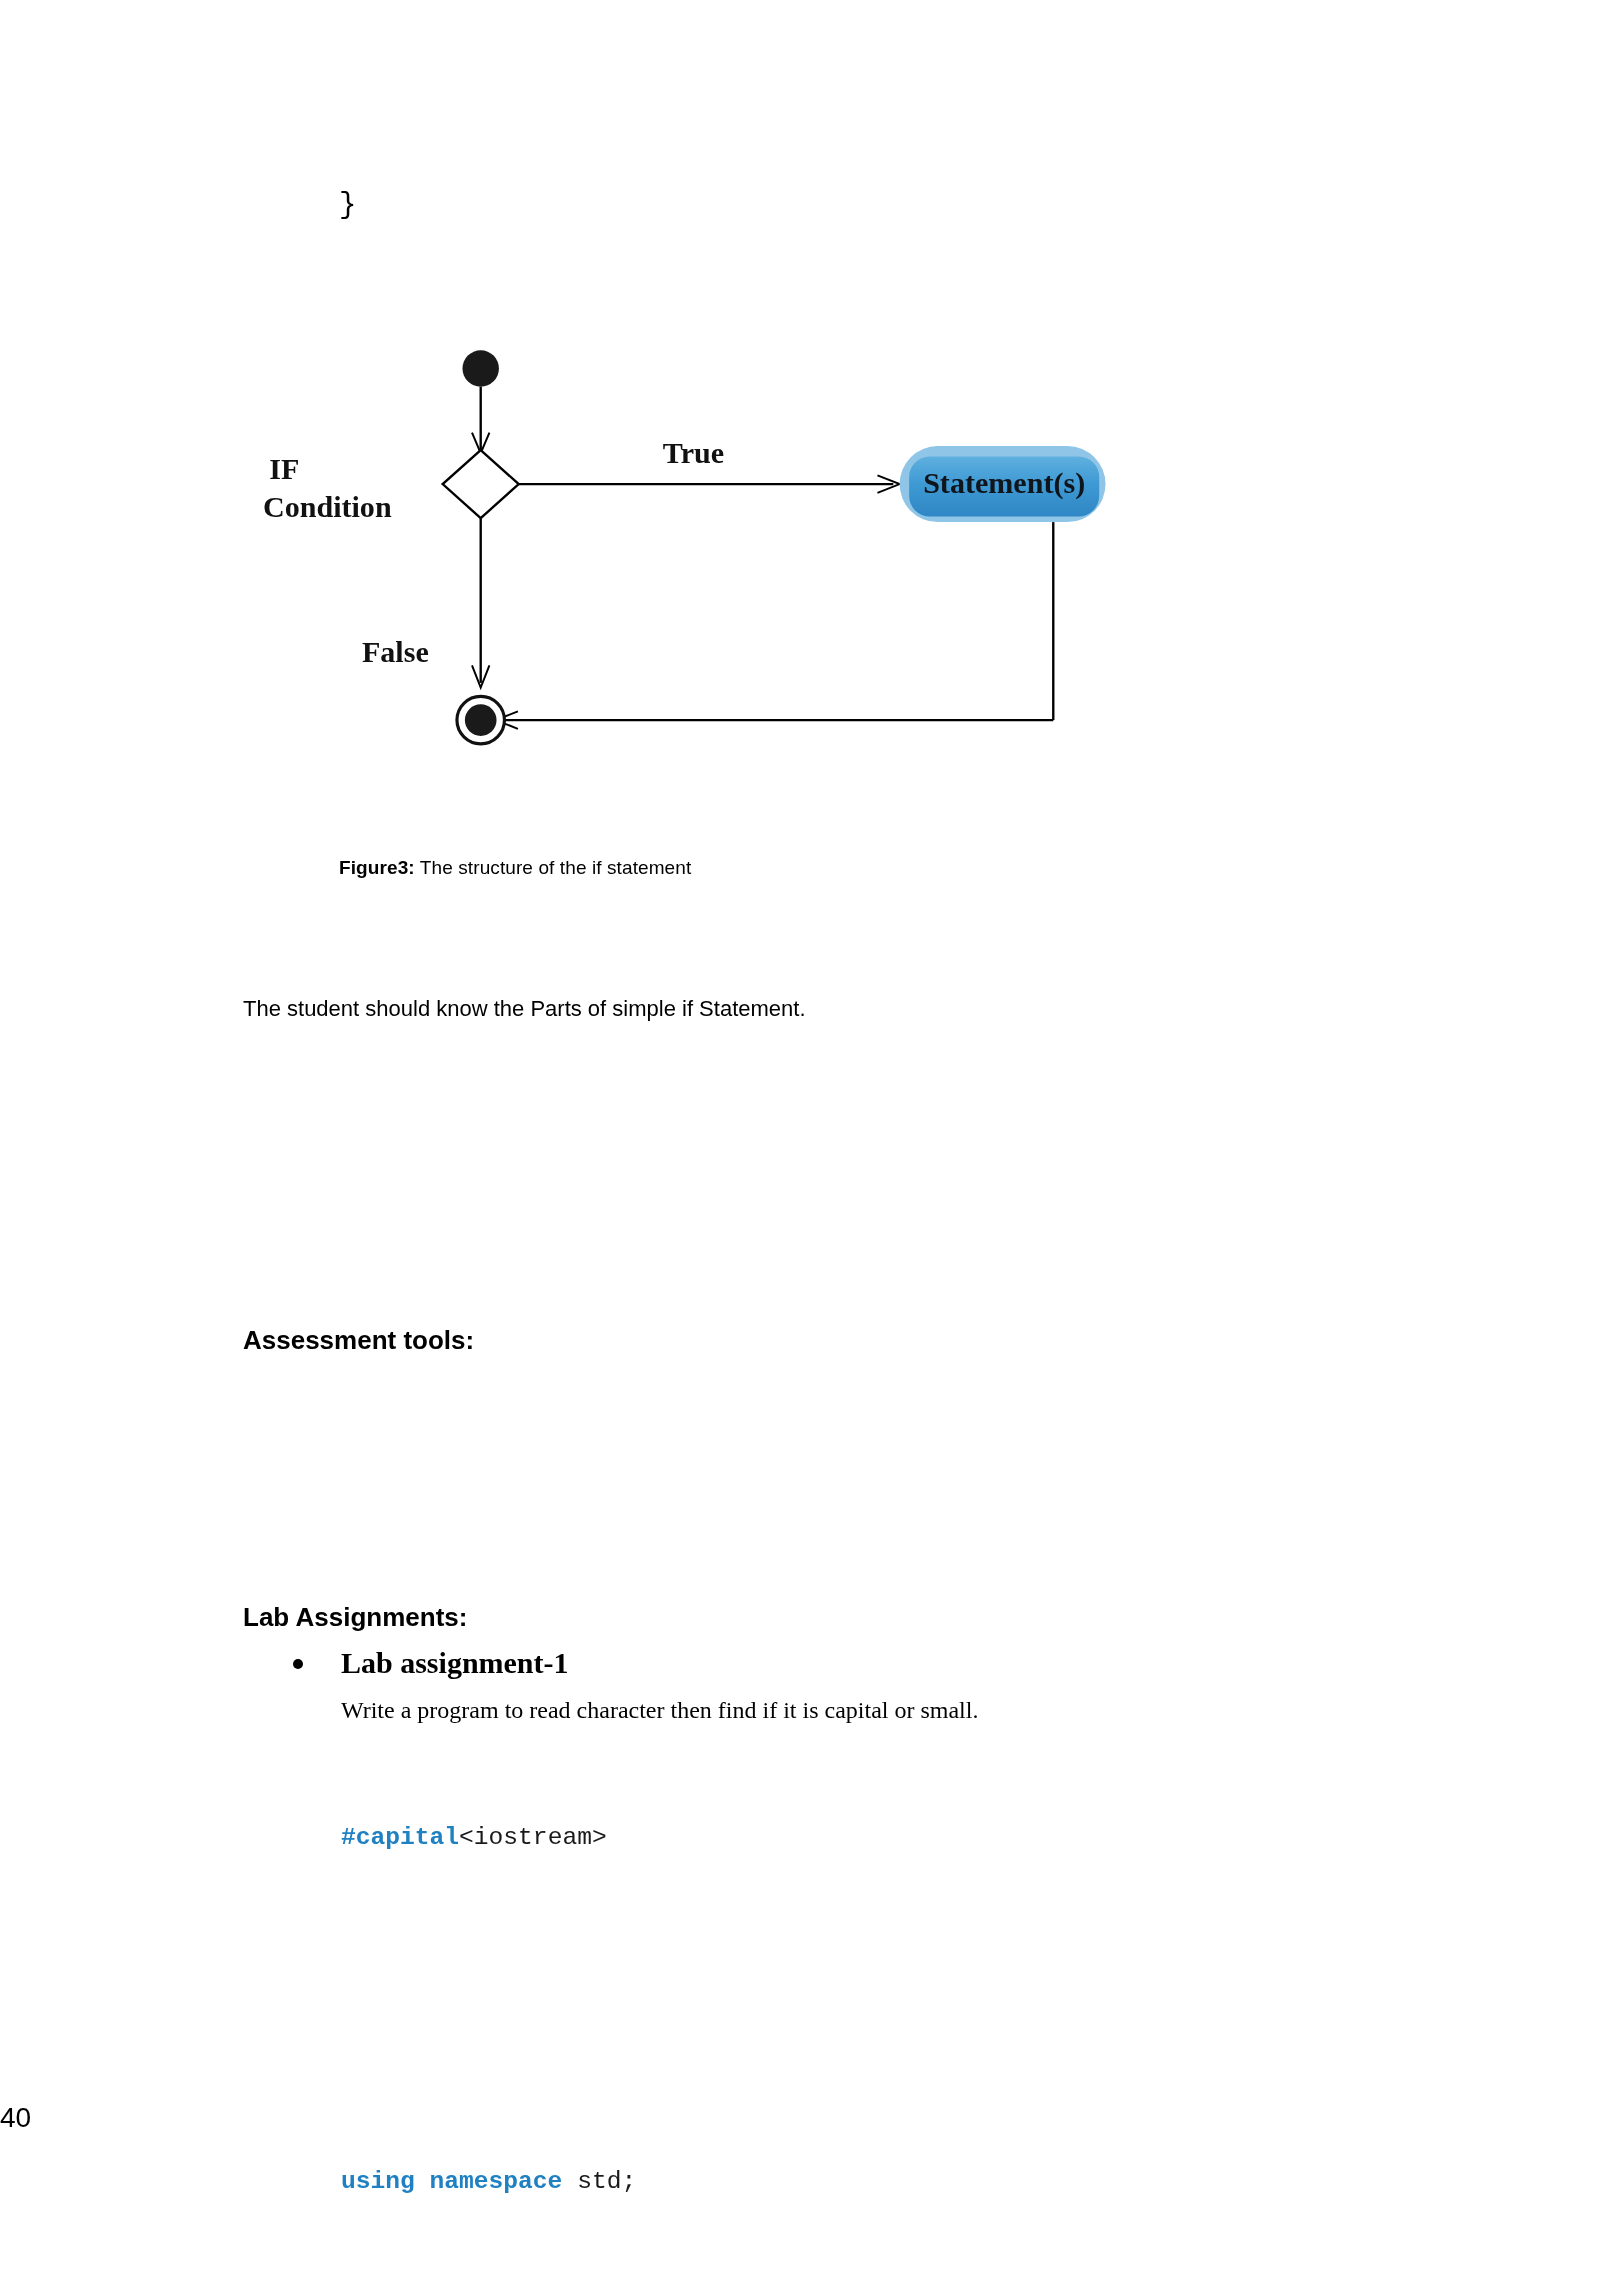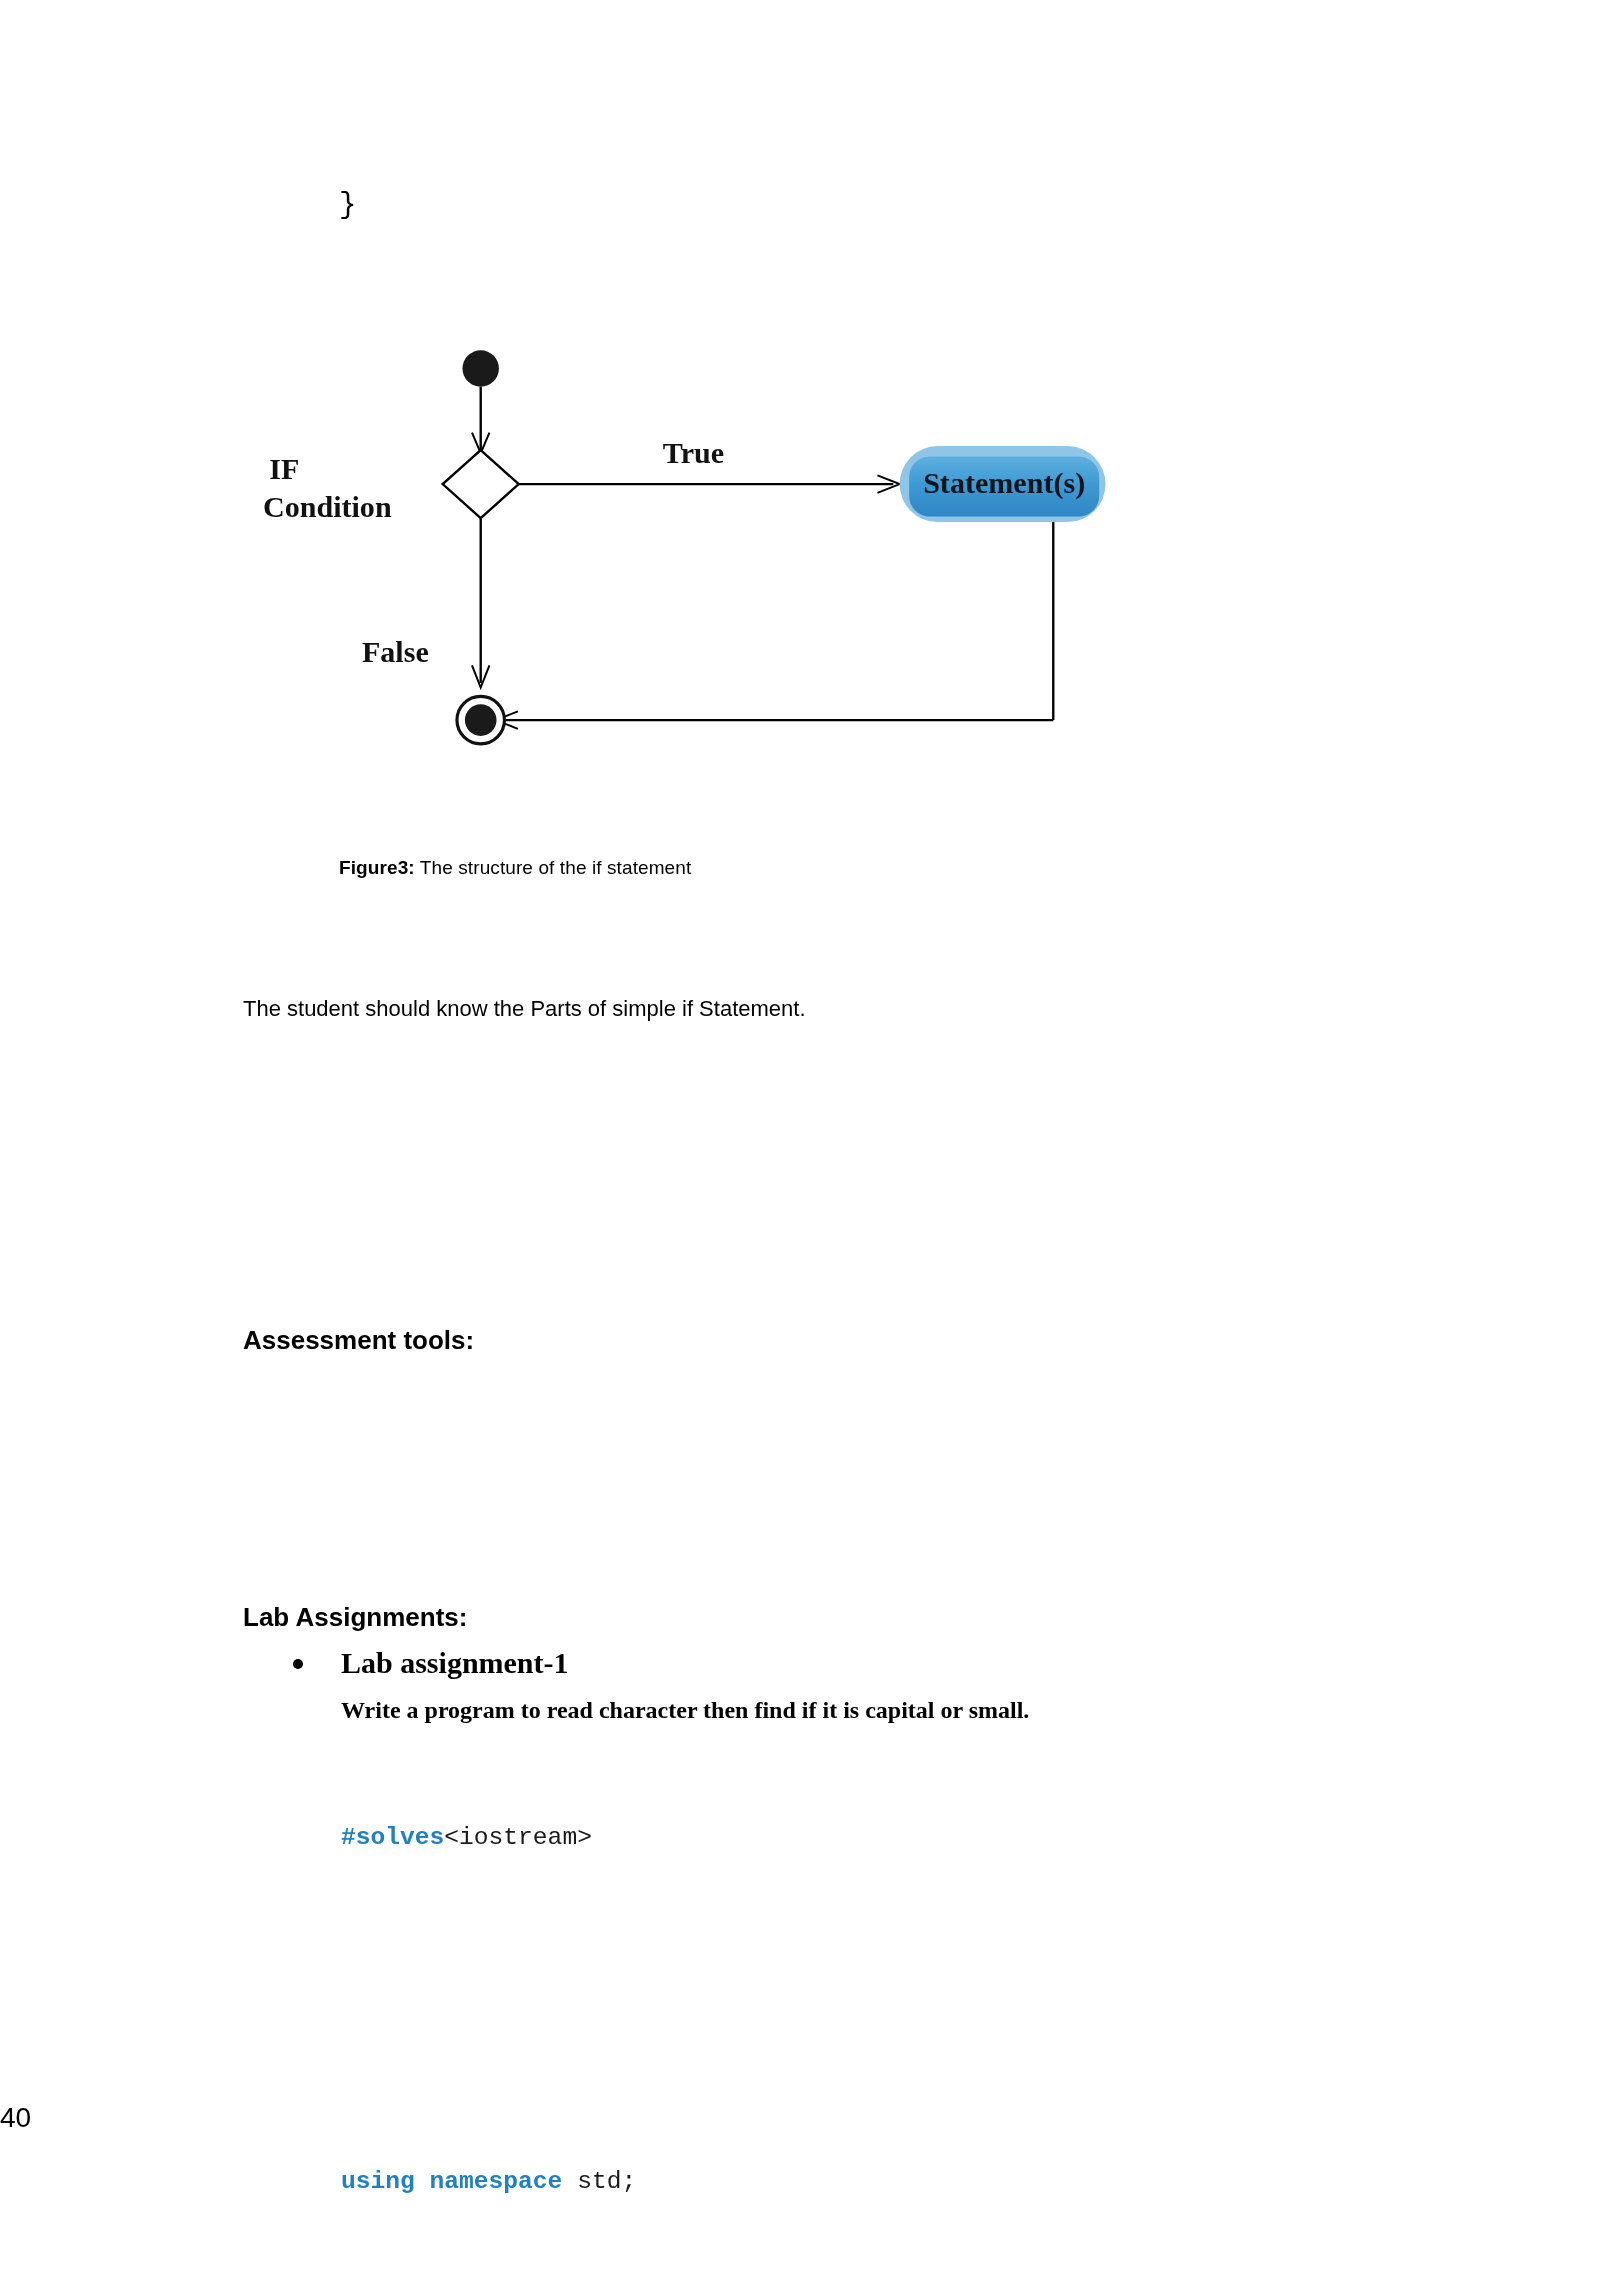--- a/index.html
+++ b/index.html
@@ -118,21 +118,20 @@
   }
 
   .serif-line {
     position: absolute;
     left: 341px;
     top: 1697px;
     font-family: "Liberation Serif", "DejaVu Serif", serif;
     font-size: 24px;
     color: #000;
     white-space: nowrap;
-    font-weight: bold;
   }
 
   
   .code-block {
     position: absolute;
     left: 341px;
     top: 1730px;
     font-family: "Liberation Mono", "DejaVu Sans Mono", monospace;
     font-size: 24.6px;
     line-height: 43px;
@@ -218,21 +217,21 @@
   <div class="section-heading" id="lab-assignments-heading">Lab Assignments:</div>
 
   <div class="bullet-row">
     <span class="bullet-dot"></span>
     <span class="bullet-title">Lab assignment-1</span>
   </div>
 
   <div class="serif-line">Write a program to read character then find if it is capital or small.</div>
 
   <div class="code-block">
-    <div class="code-line"><span class="kw">#solves</span><span class="plain">&lt;iostream&gt;</span></div>
+    <div class="code-line"><span class="kw">#capital</span><span class="plain">&lt;iostream&gt;</span></div>
 
     <div class="code-line blank">&nbsp;</div>
 
     <div class="code-line"><span class="kw">using namespace</span><span class="plain"> std;</span></div>
 
     
 
     
 
     

